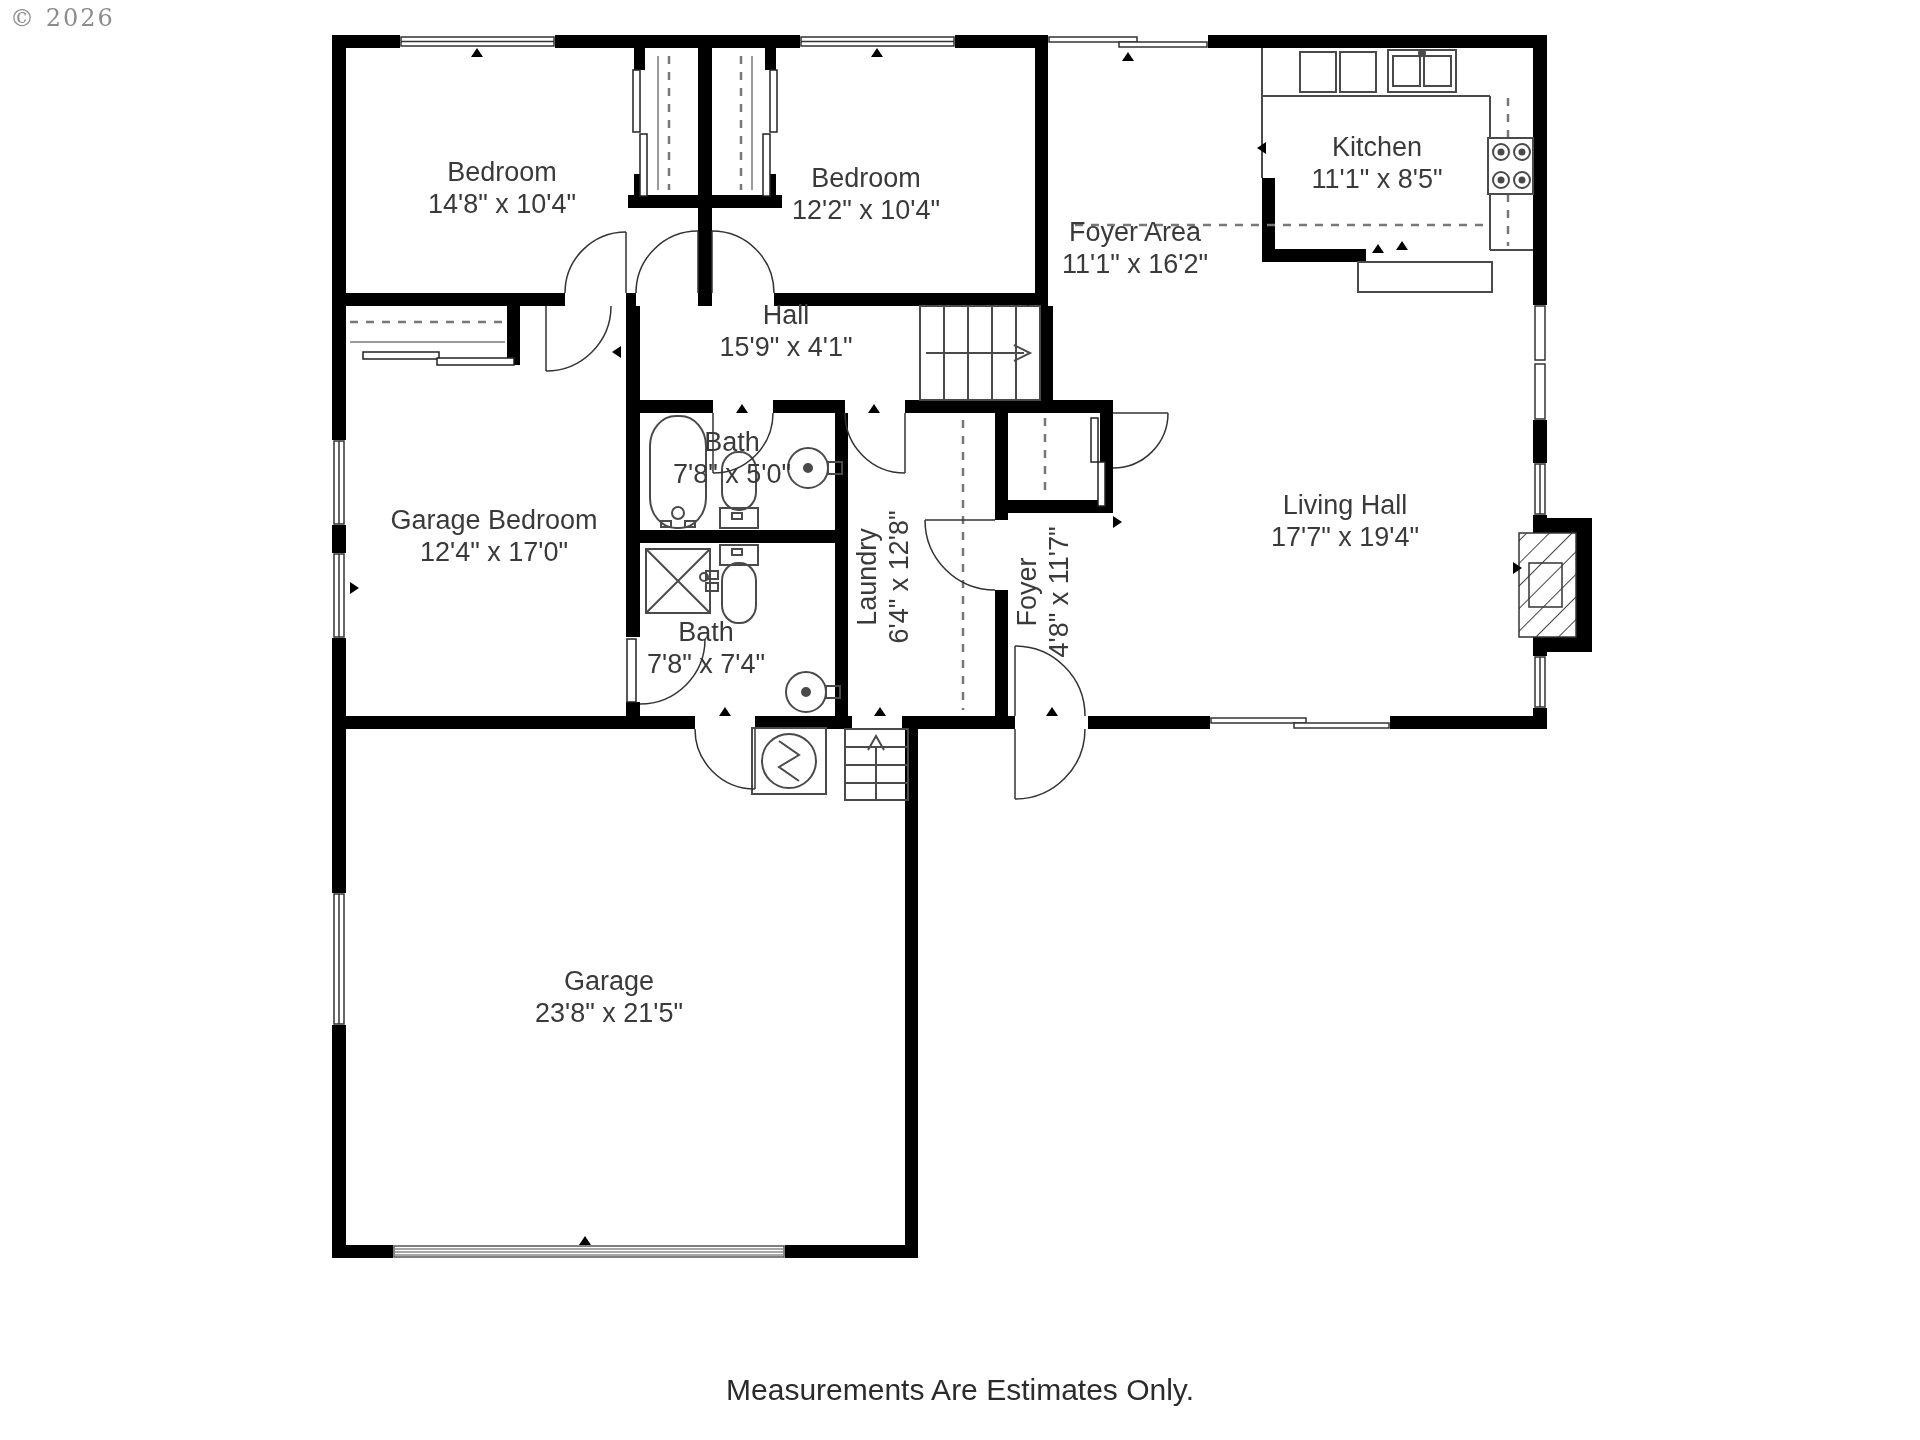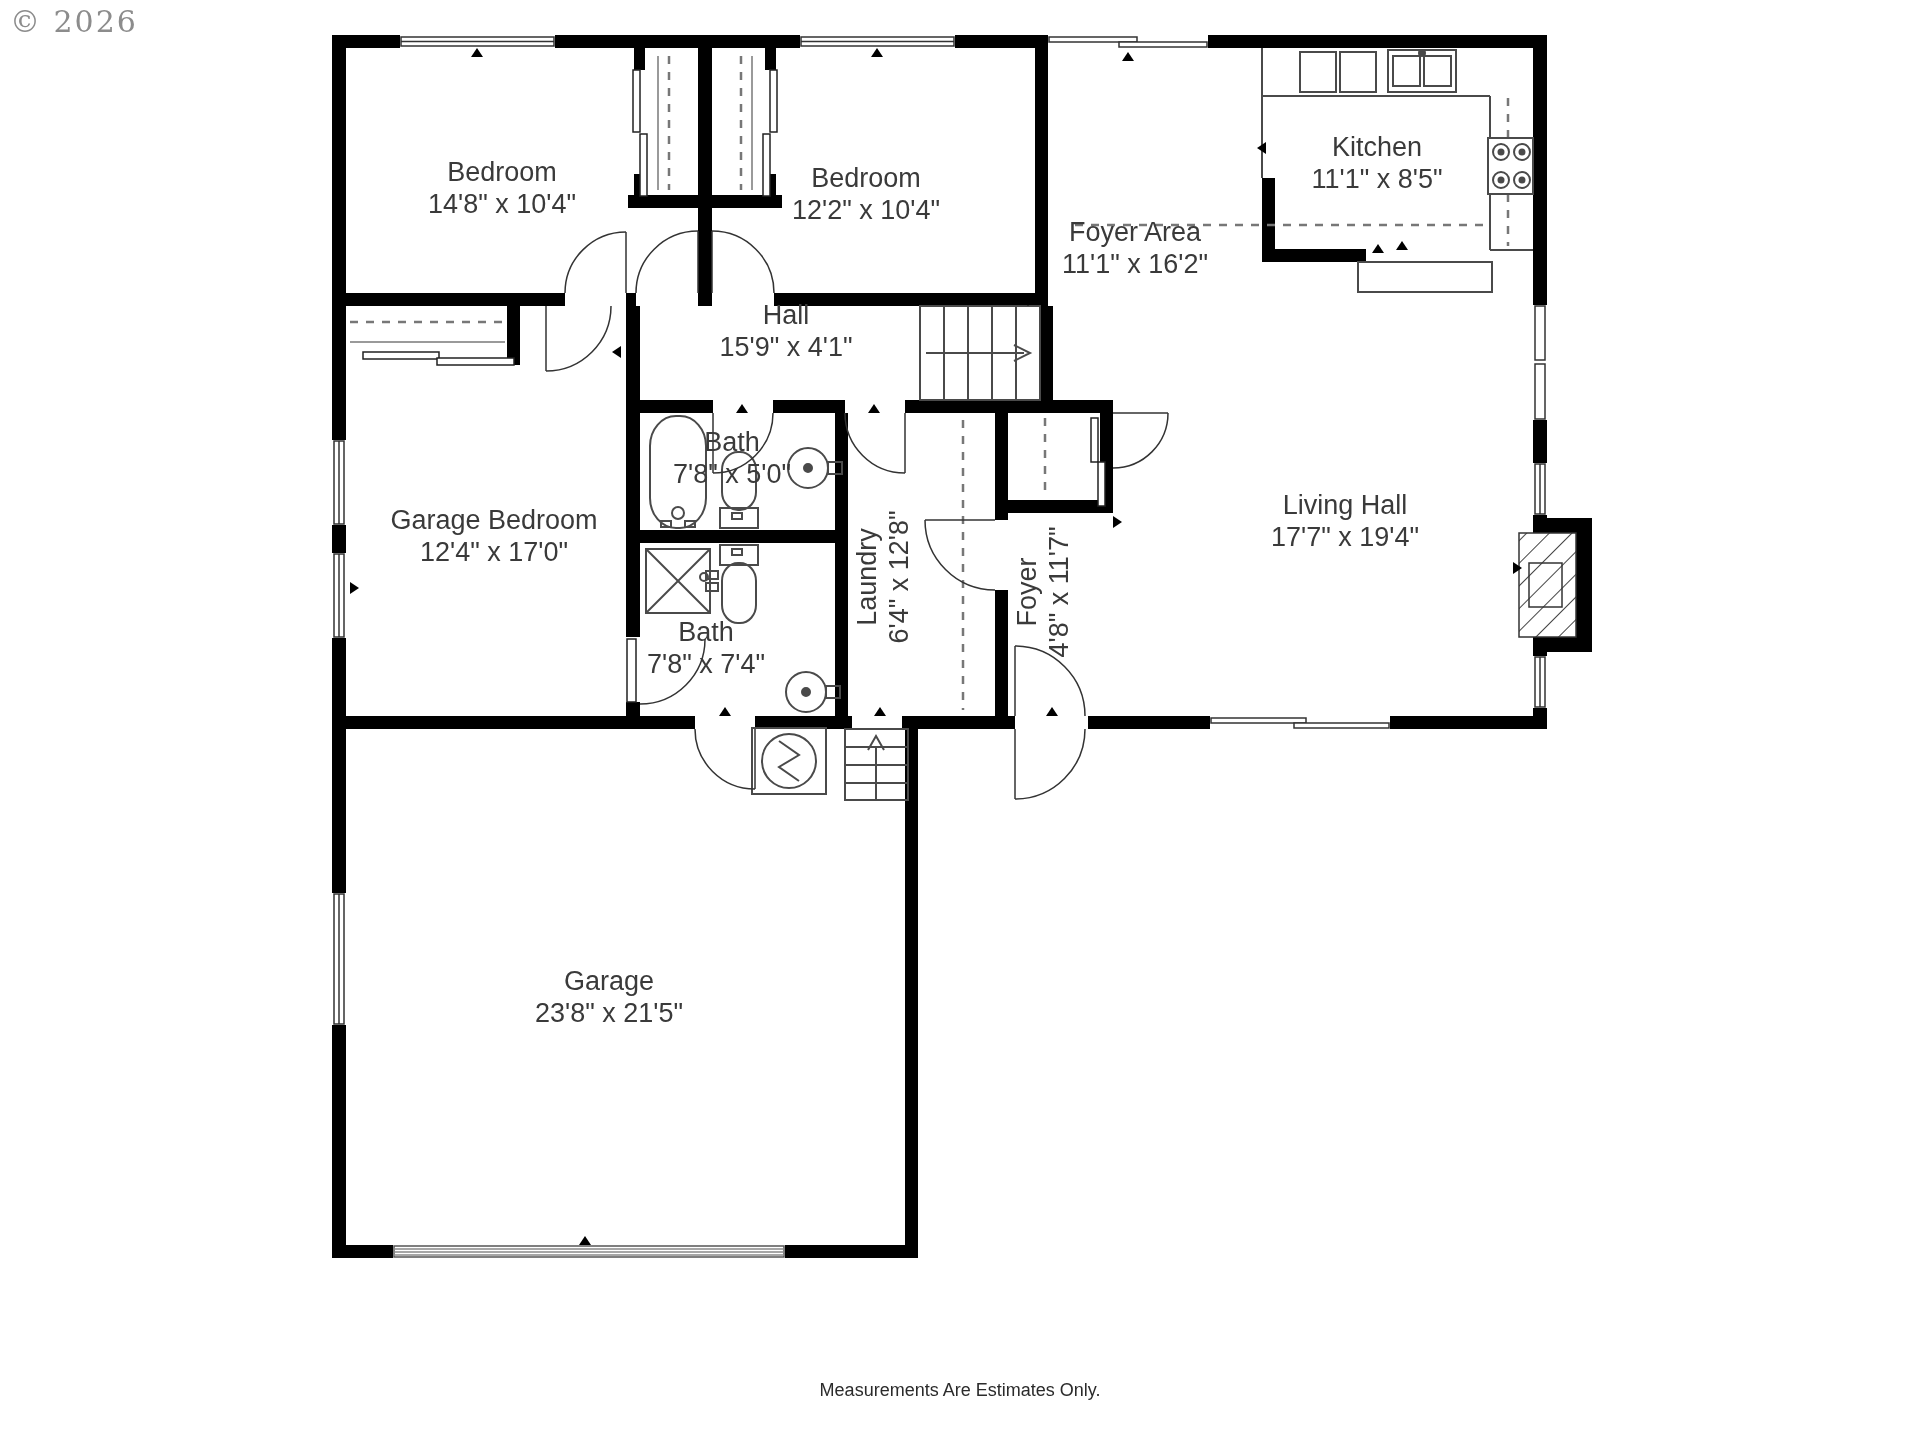--- a/index.html
+++ b/index.html
@@ -2,23 +2,23 @@
 <html><head>
 <meta charset="utf-8">
 <style>
   html,body{margin:0;padding:0;background:#ffffff;}
   body{width:1920px;height:1440px;position:relative;font-family:"Liberation Sans",sans-serif;}
   #plan-svg{position:absolute;left:0;top:0;}
   .room-label{position:absolute;transform:translate(-50%,-50%);text-align:center;color:#3a3a3a;
     font-size:27px;line-height:32px;white-space:nowrap;}
   .room-label.rot{transform:translate(-50%,-50%) rotate(-90deg);}
   .copyright{position:absolute;left:10px;top:4px;font-family:"DejaVu Serif",serif;
-    font-size:30px;color:#8c8c8c;letter-spacing:2px;}
+    font-size:24px;color:#8c8c8c;letter-spacing:2px;}
   .disclaimer{position:absolute;left:960px;top:1390px;transform:translate(-50%,-50%);
-    font-size:18px;color:#2b2b2b;}
+    font-size:30px;color:#2b2b2b;}
 </style>
 </head>
 <body>
 
 <svg id="plan-svg" width="1920" height="1440" viewBox="0 0 1920 1440">
   <defs>
     <pattern id="hatch" width="16" height="16" patternTransform="rotate(45)" patternUnits="userSpaceOnUse">
       <rect width="16" height="16" fill="#ffffff"></rect>
       <line x1="0" y1="0" x2="0" y2="16" stroke="#444" stroke-width="2"></line>
     </pattern>

